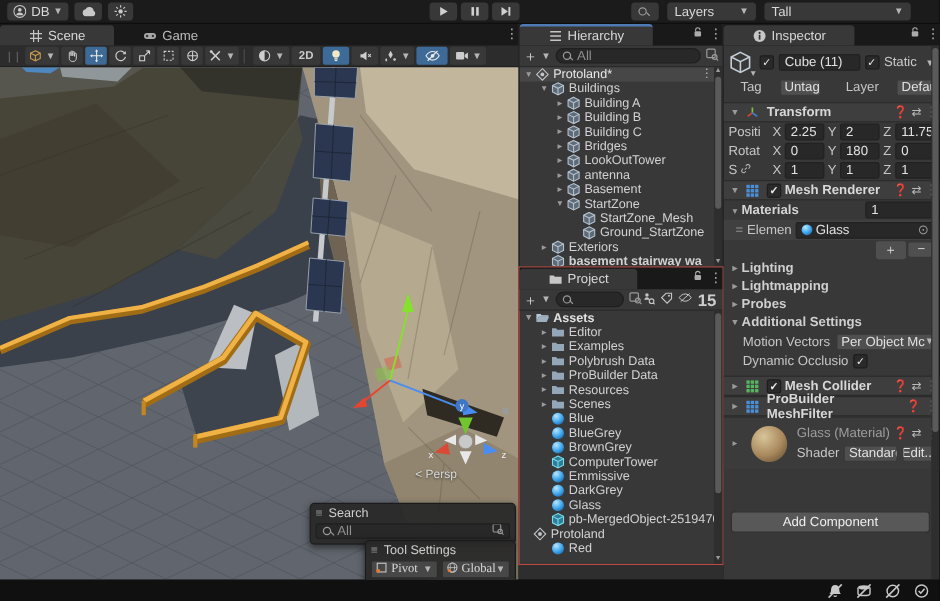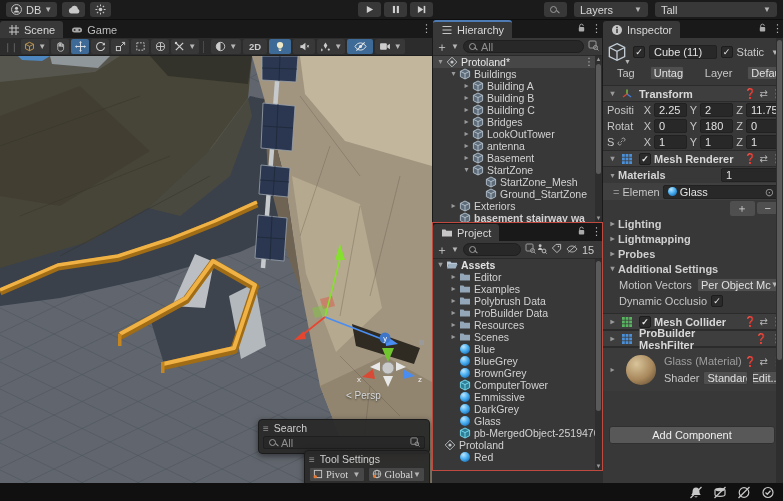--- a/index.html
+++ b/index.html
@@ -10,28 +10,28 @@
 
   
   .main-toolbar{position:absolute;left:0;top:0;width:783px;height:20px;background:#1b1b1b;
      border-bottom:1px solid #0e0e0e;display:flex;align-items:center;padding:0 6px;}
   .tbtn{height:15px;background:#383838;border-radius:3px;display:inline-flex;align-items:center;
      padding:0 5px;margin-right:5px;color:#d8d8d8;}
   .tbtn svg{display:block;}
   .caret{font-size:8px;color:#b5b5b5;margin-left:3px;}
   .play-group{position:absolute;left:358px;top:2px;display:flex;gap:3px;}
   .play-group .tbtn{margin:0;width:23px;justify-content:center;}
-  .tb-right{position:absolute;right:6px;top:2px;display:flex;align-items:center;}
+  .tb-right{position:absolute;right:24px;top:2px;display:flex;align-items:center;}
   .dd-top{height:15px;background:#383838;border-radius:3px;display:flex;align-items:center;
      justify-content:space-between;padding:0 6px;margin-left:7px;color:#d8d8d8;}
 
   
   .pane{position:absolute;background:#383838;}
   .tabbar{height:18px;background:#191919;display:flex;align-items:flex-end;position:relative;}
-  .tab{height:17px;display:flex;align-items:center;padding:0 8px;border-radius:3px 3px 0 0;
+  .tab{height:17px;display:flex;align-items:center;padding:0 24px;border-radius:3px 3px 0 0;
        color:#bdbdbd;white-space:nowrap;}
   .tab.active{background:#383838;color:#d8d8d8;}
   .tab .ticon{margin-right:4px;}
   .tab-tools{position:absolute;right:3px;top:2px;display:flex;align-items:center;gap:5px;color:#b0b0b0;}
   .kebab{font-size:11px;color:#b8b8b8;width:8px;text-align:center;}
   .panel-toolbar{height:18px;background:#383838;border-bottom:1px solid #2a2a2a;
        display:flex;align-items:center;padding:0 3px;}
   .searchbox{flex:1;height:13px;background:#282828;border:1px solid #1f1f1f;border-radius:7px;
        display:flex;align-items:center;padding:0 4px;color:#8f8f8f;margin:0 4px;overflow:hidden;}
   .plusbtn{display:flex;align-items:center;color:#cfcfcf;}
@@ -80,21 +80,21 @@
       display:flex;align-items:center;padding:0 3px;color:#d8d8d8;font-size:10.5px;}
   .ov-dd .caret{margin-left:auto;}
 
   
   .hierarchy-pane{left:433px;top:20px;width:169px;height:202px;}
   .hierarchy-pane .tab.active{border-top:2px solid #4f7bb5;height:18px;}
   .project-pane{left:432px;top:222px;width:171px;height:249px;border:1px solid #bf4a40;}
   .bottom-strip{position:absolute;left:432px;top:471px;width:171px;height:12px;background:#2e2e2e;}
 
   .ptool-icons{display:flex;align-items:center;gap:4px;color:#c6c6c6;padding-right:2px;}
-  .hidden-count{font-size:11px;color:#cdcdcd;}
+  .hidden-count{font-size:14px;color:#cdcdcd;font-weight:bold;}
 
   
   .inspector-pane{left:603px;top:20px;width:180px;height:463px;}
   .insp-body{position:relative;height:445px;overflow:hidden;}
   .irow{display:flex;align-items:center;padding:0 4px;}
   .cb{width:12px;height:12px;background:#2a2a2a;border:1px solid #1d1d1d;border-radius:2px;
       color:#e9e9e9;font-size:9px;line-height:10px;text-align:center;flex:none;}
   .fld{background:#282828;border:1px solid #212121;border-radius:2px;height:14px;line-height:12px;
       padding:0 4px;color:#e2e2e2;overflow:hidden;white-space:nowrap;}
   .dd{background:#4f4f4f;border:1px solid #393939;border-radius:2px;height:14px;line-height:12px;

